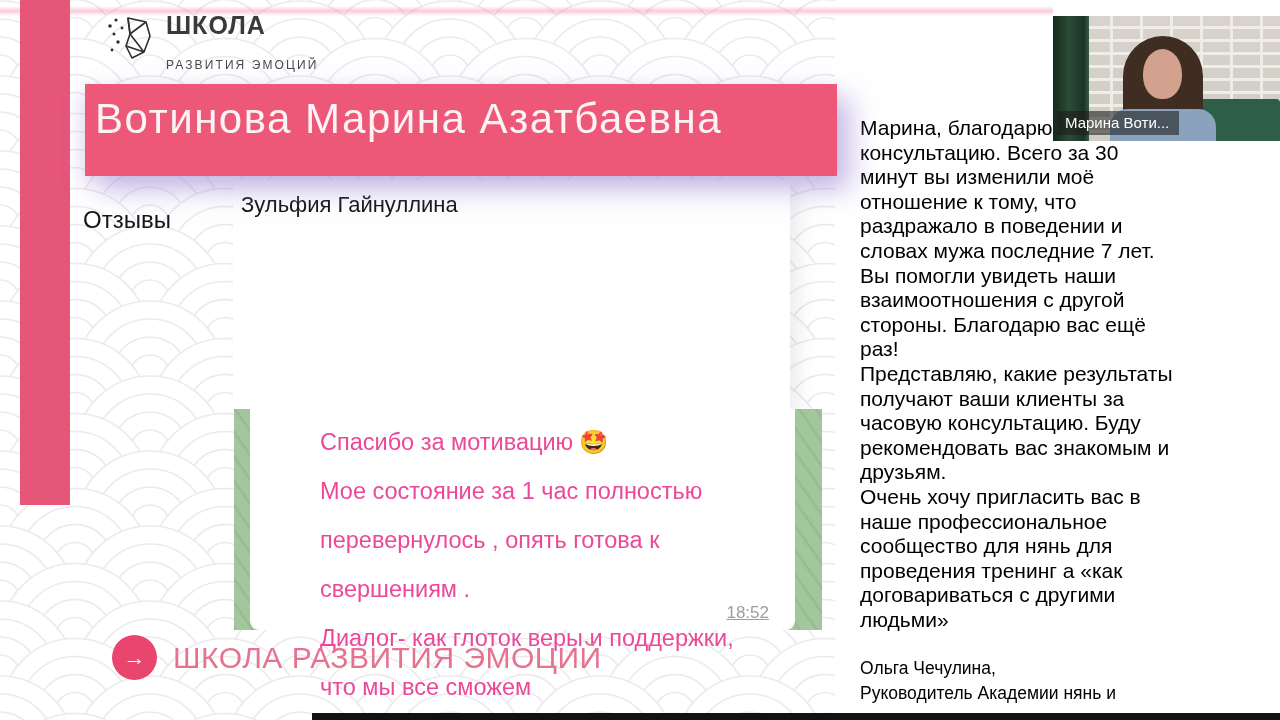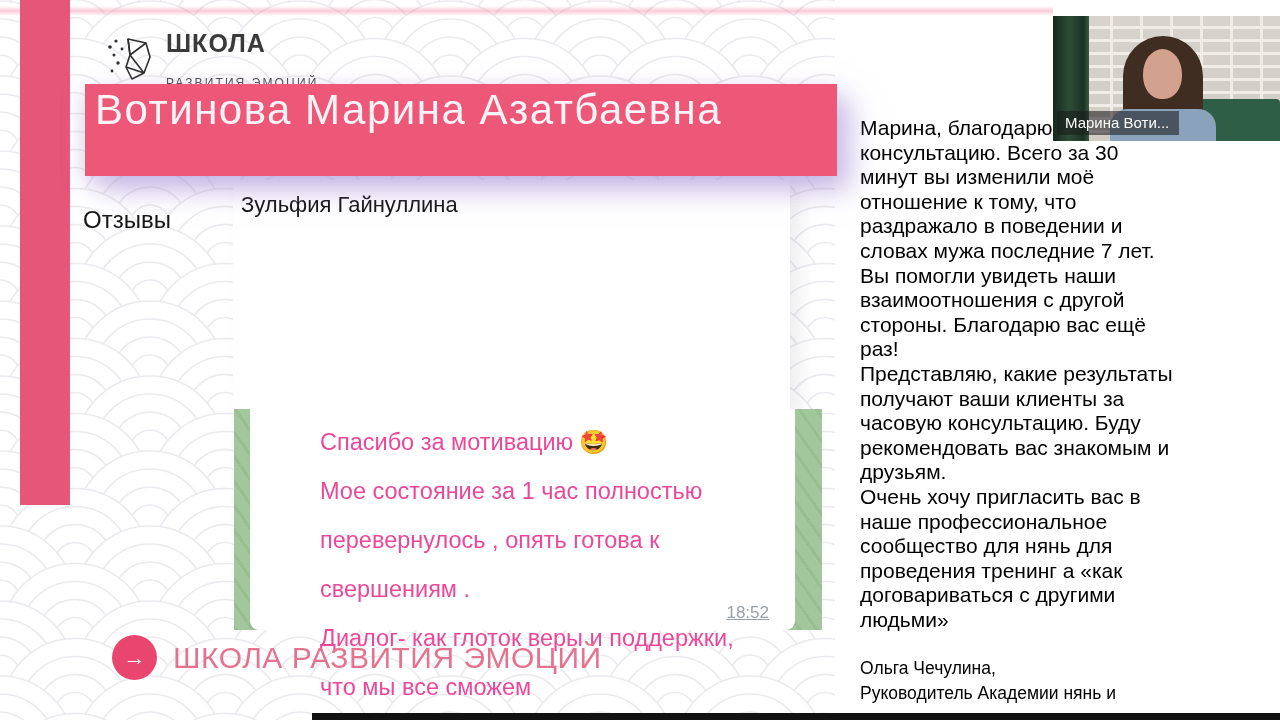--- a/index.html
+++ b/index.html
@@ -13,26 +13,26 @@
 
   
   .right-white { position: absolute; left: 835px; top: 0; right: 0; bottom: 0; background: #ffffff; z-index: 0; }
 
   
   .top-accent-line { position: absolute; left: 0; top: 6px; width: 1053px; height: 10px; z-index: 1;
     background: linear-gradient(to bottom, rgba(238,120,152,0), rgba(238,120,152,.38) 50%, rgba(238,120,152,0)); }
 
   .left-bar { position: absolute; left: 20px; top: 0; width: 50px; height: 505px; background: #e65679; z-index: 2; }
 
-  .logo { position: absolute; left: 104px; top: 30px; display: flex; align-items: center; gap: 10px; z-index: 2; }
+  .logo { position: absolute; left: 104px; top: 12px; display: flex; align-items: flex-start; gap: 10px; z-index: 2; }
   .logo-text .logo-title { font-size: 25px; font-weight: bold; letter-spacing: 1px; color: #3a3a3a; line-height: 26px; }
   .logo-text .logo-subtitle { font-size: 12px; letter-spacing: 2.1px; color: #4a4a4a; margin-top: 20px; }
 
   .title-banner { position: absolute; left: 85px; top: 84px; width: 752px; height: 92px; background: #ee5878; z-index: 2;
-    box-shadow: 14px 14px 26px rgba(162,140,212,.55), -4px 6px 18px rgba(180,160,220,.30); padding: 1px 0 0 10px; }
+    box-shadow: 14px 14px 26px rgba(162,140,212,.55), -4px 6px 18px rgba(180,160,220,.30); padding: 10px 0 0 10px; }
   .title-banner h1 { font-size: 42px; font-weight: 300; color: #fcf3f5; letter-spacing: 1.5px; line-height: 50px; white-space: nowrap; }
 
   .section-label { position: absolute; left: 83px; top: 206px; font-size: 24px; color: #161616; z-index: 2; }
 
   .review-card { position: absolute; left: 233px; top: 180px; width: 557px; height: 230px; background: #ffffff; z-index: 1;
     box-shadow: 10px 6px 16px rgba(120,120,140,.13); padding: 8px 0 0 8px; }
   .review-author { font-size: 22px; font-weight: normal; color: #111; line-height: 33px; }
   .review-body { font-size: 22px; color: #101010; line-height: 29.5px; white-space: pre-line; }
 
   .chat-block { position: absolute; left: 234px; top: 409px; width: 588px; height: 221px; background: #a2c79c; z-index: 1; }

